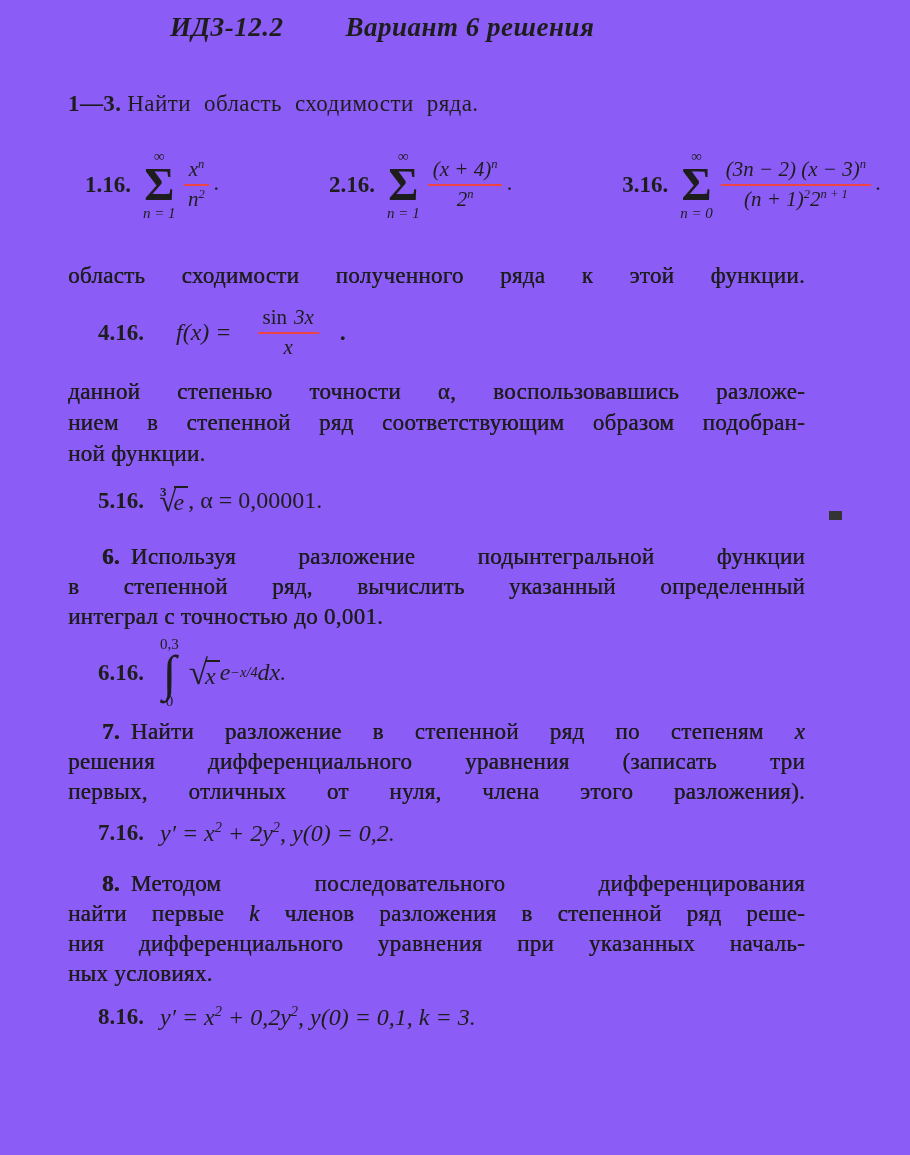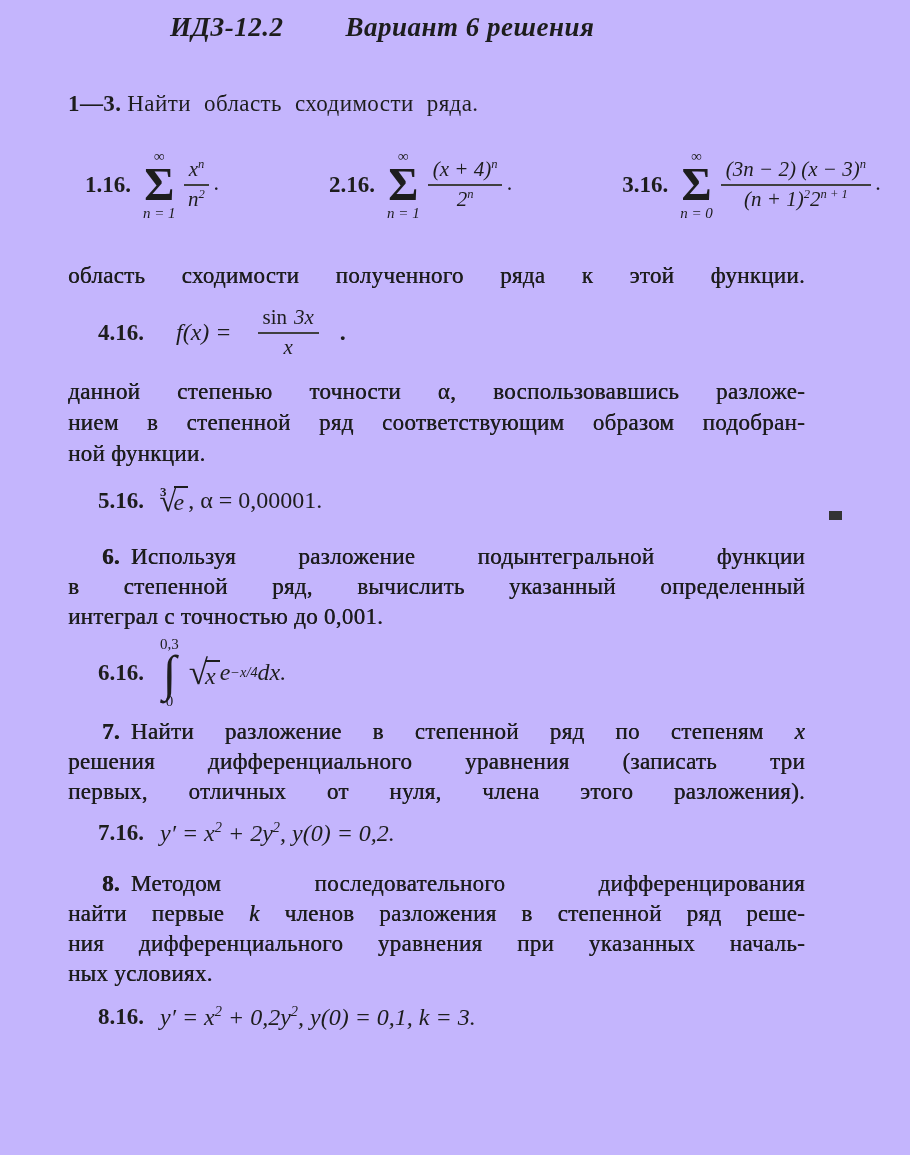--- a/index.html
+++ b/index.html
@@ -1,17 +1,17 @@
 <!DOCTYPE html>
 <html><head>
 <meta charset="utf-8">
 <style>
   html,body { margin:0; padding:0; background:#ffffff; }
   .page {
-    position:relative; width:910px; height:1155px; background:#c4b5fd;
+    position:relative; width:910px; height:1155px; background:#8b5cf6;
     font-family:"Liberation Serif", serif; color:#1d1d1d; overflow:hidden;
   }
   
   .doc-header {
     display:flex; gap:62px; padding:12px 0 0 170px;
     font-weight:bold; font-style:italic; font-size:27px; letter-spacing:0.5px;
   }
   
   .intro { margin:48px 0 0 68px; font-size:23px; word-spacing:7px; letter-spacing:0.4px; }
   .intro b { margin-right:6px; }
@@ -20,21 +20,21 @@
     display:flex; justify-content:space-between; align-items:center;
     margin:20px 30px 0 85px; height:96px;
   }
   .series-item { display:flex; align-items:center; }
   .plabel { font-weight:bold; font-size:23px; margin-right:12px; }
   .sum { display:inline-flex; flex-direction:column; align-items:center; margin-right:8px; }
   .sum-top { font-size:15px; line-height:1; }
   .sum-sym { font-size:46px; line-height:0.9; font-weight:bold; }
   .sum-bot { font-size:15px; line-height:1.1; font-style:italic; }
   .frac { display:inline-block; vertical-align:middle; text-align:center; font-size:21px; }
-  .num { display:block; border-bottom:2px solid #404040; padding:0 5px 2px; white-space:nowrap; }
+  .num { display:block; border-bottom:2px solid #ef4444; padding:0 5px 2px; white-space:nowrap; }
   .den { display:block; padding-top:1px; white-space:nowrap; }
   .math { font-style:italic; }
   sup { font-size:0.6em; }
   .tail { margin-left:5px; font-weight:bold; align-self:center; }
   
   .task { margin-left:68px; width:737px; font-size:23px; line-height:30px; letter-spacing:0.3px; text-shadow:0.4px 0 0 currentColor; }
   .jline { text-align:justify; text-align-last:justify; }
   .lline { text-align:left; }
   .ind { text-indent:34px; }
   .ind-sm { text-indent:16px; }

